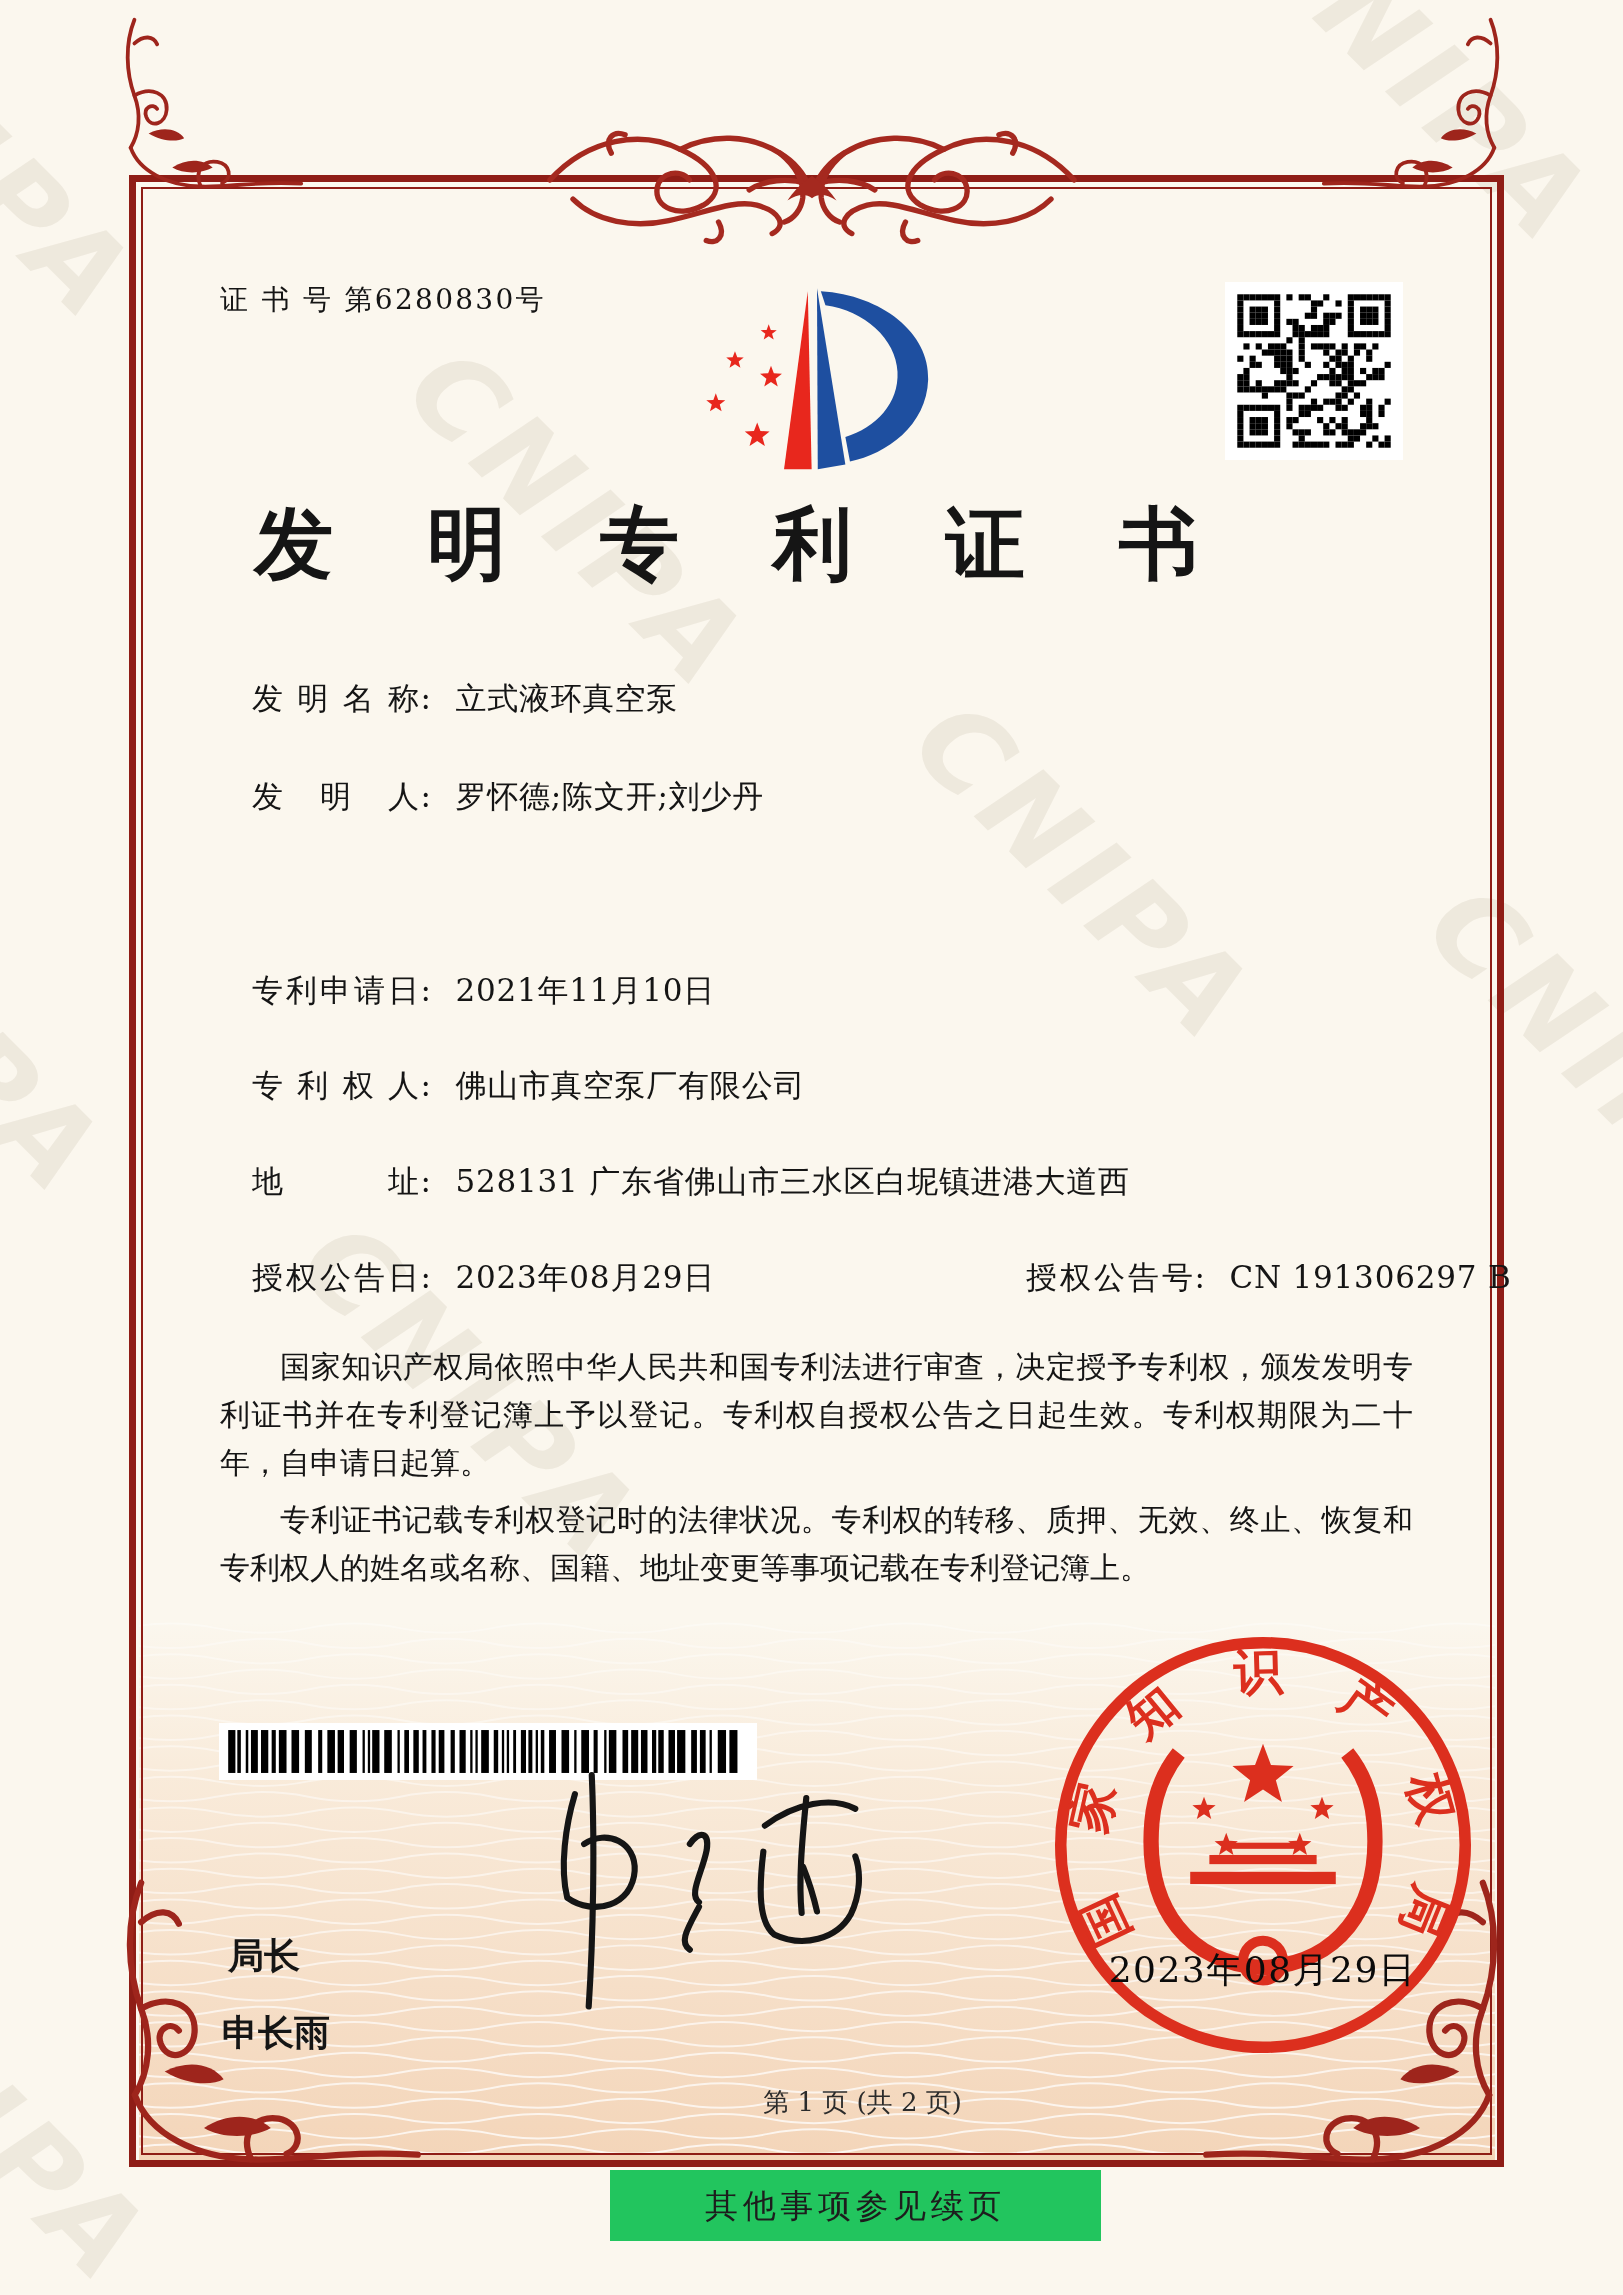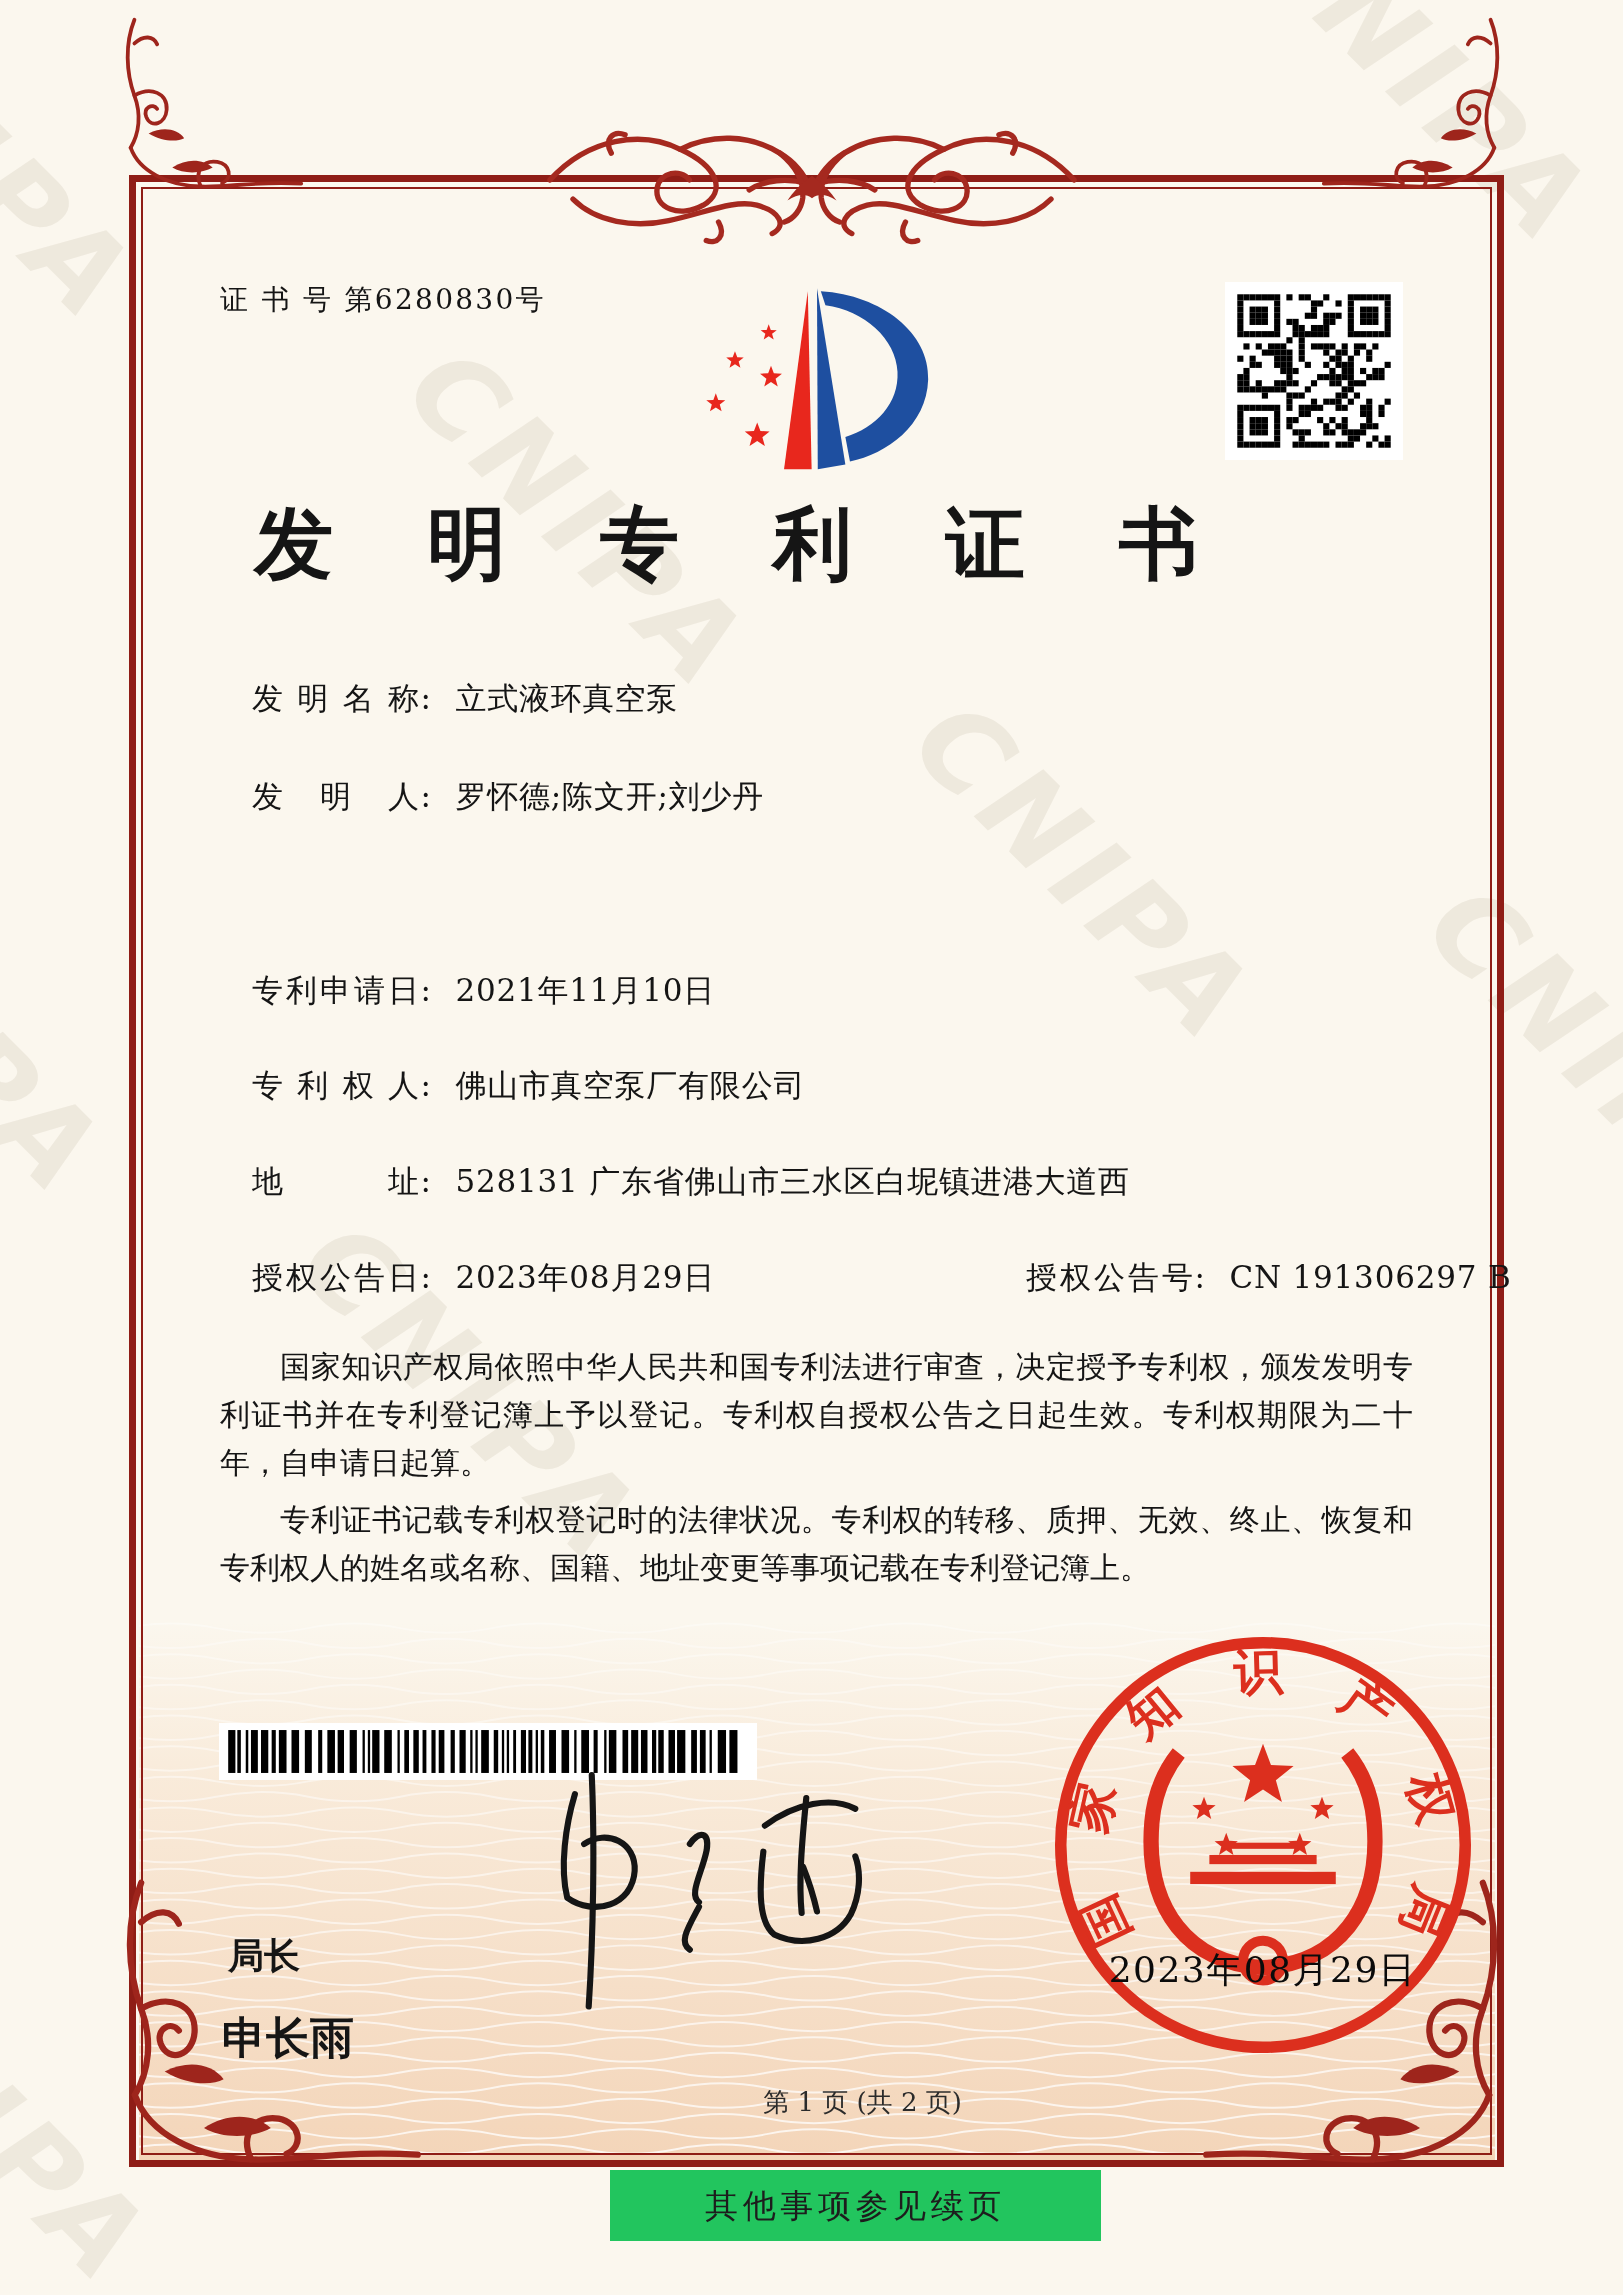--- a/index.html
+++ b/index.html
@@ -40,21 +40,21 @@
   .fpair2{position:absolute;left:774px;top:0;}
   
   .paras{position:absolute;left:220px;top:1343px;width:1193px;z-index:4;}
   .paras p{margin:0 0 9.2px 0;font-size:30px;line-height:48px;text-align:justify;text-indent:2em;}
   
   .barcode{position:absolute;left:219px;top:1723px;width:538px;height:57px;background:#fff;z-index:4;}
   
   .off-title{position:absolute;left:228px;top:1932px;font-family:"DejaVu Sans","Liberation Sans",sans-serif;
       font-weight:700;font-size:36px;z-index:4;}
   .off-name{position:absolute;left:222px;top:2009px;font-family:"DejaVu Sans","Liberation Sans",sans-serif;
-      font-weight:700;font-size:44px;z-index:4;text-align:right;}
+      font-weight:700;font-size:36px;z-index:4;text-align:right;}
   .signature{position:absolute;left:460px;top:1752px;width:429px;height:276px;z-index:4;}
   
   .seal{position:absolute;left:1037px;top:1619px;width:452px;height:452px;z-index:4;}
   .seal-date{position:absolute;left:1063px;top:1946px;width:399px;text-align:center;
       font-size:36px;letter-spacing:1.5px;color:#0b0b0b;z-index:5;}
   
   .page-num{position:absolute;left:129px;top:2085px;width:1375px;text-align:center;
       font-size:26px;color:#2b2b2b;z-index:4;padding-left:46px;}
   .foot-note{position:absolute;left:610px;top:2170px;width:491px;height:71px;line-height:71px;
       background:#22c55e;text-align:center;font-size:33px;letter-spacing:4.6px;color:#1d1d1d;z-index:4;}

